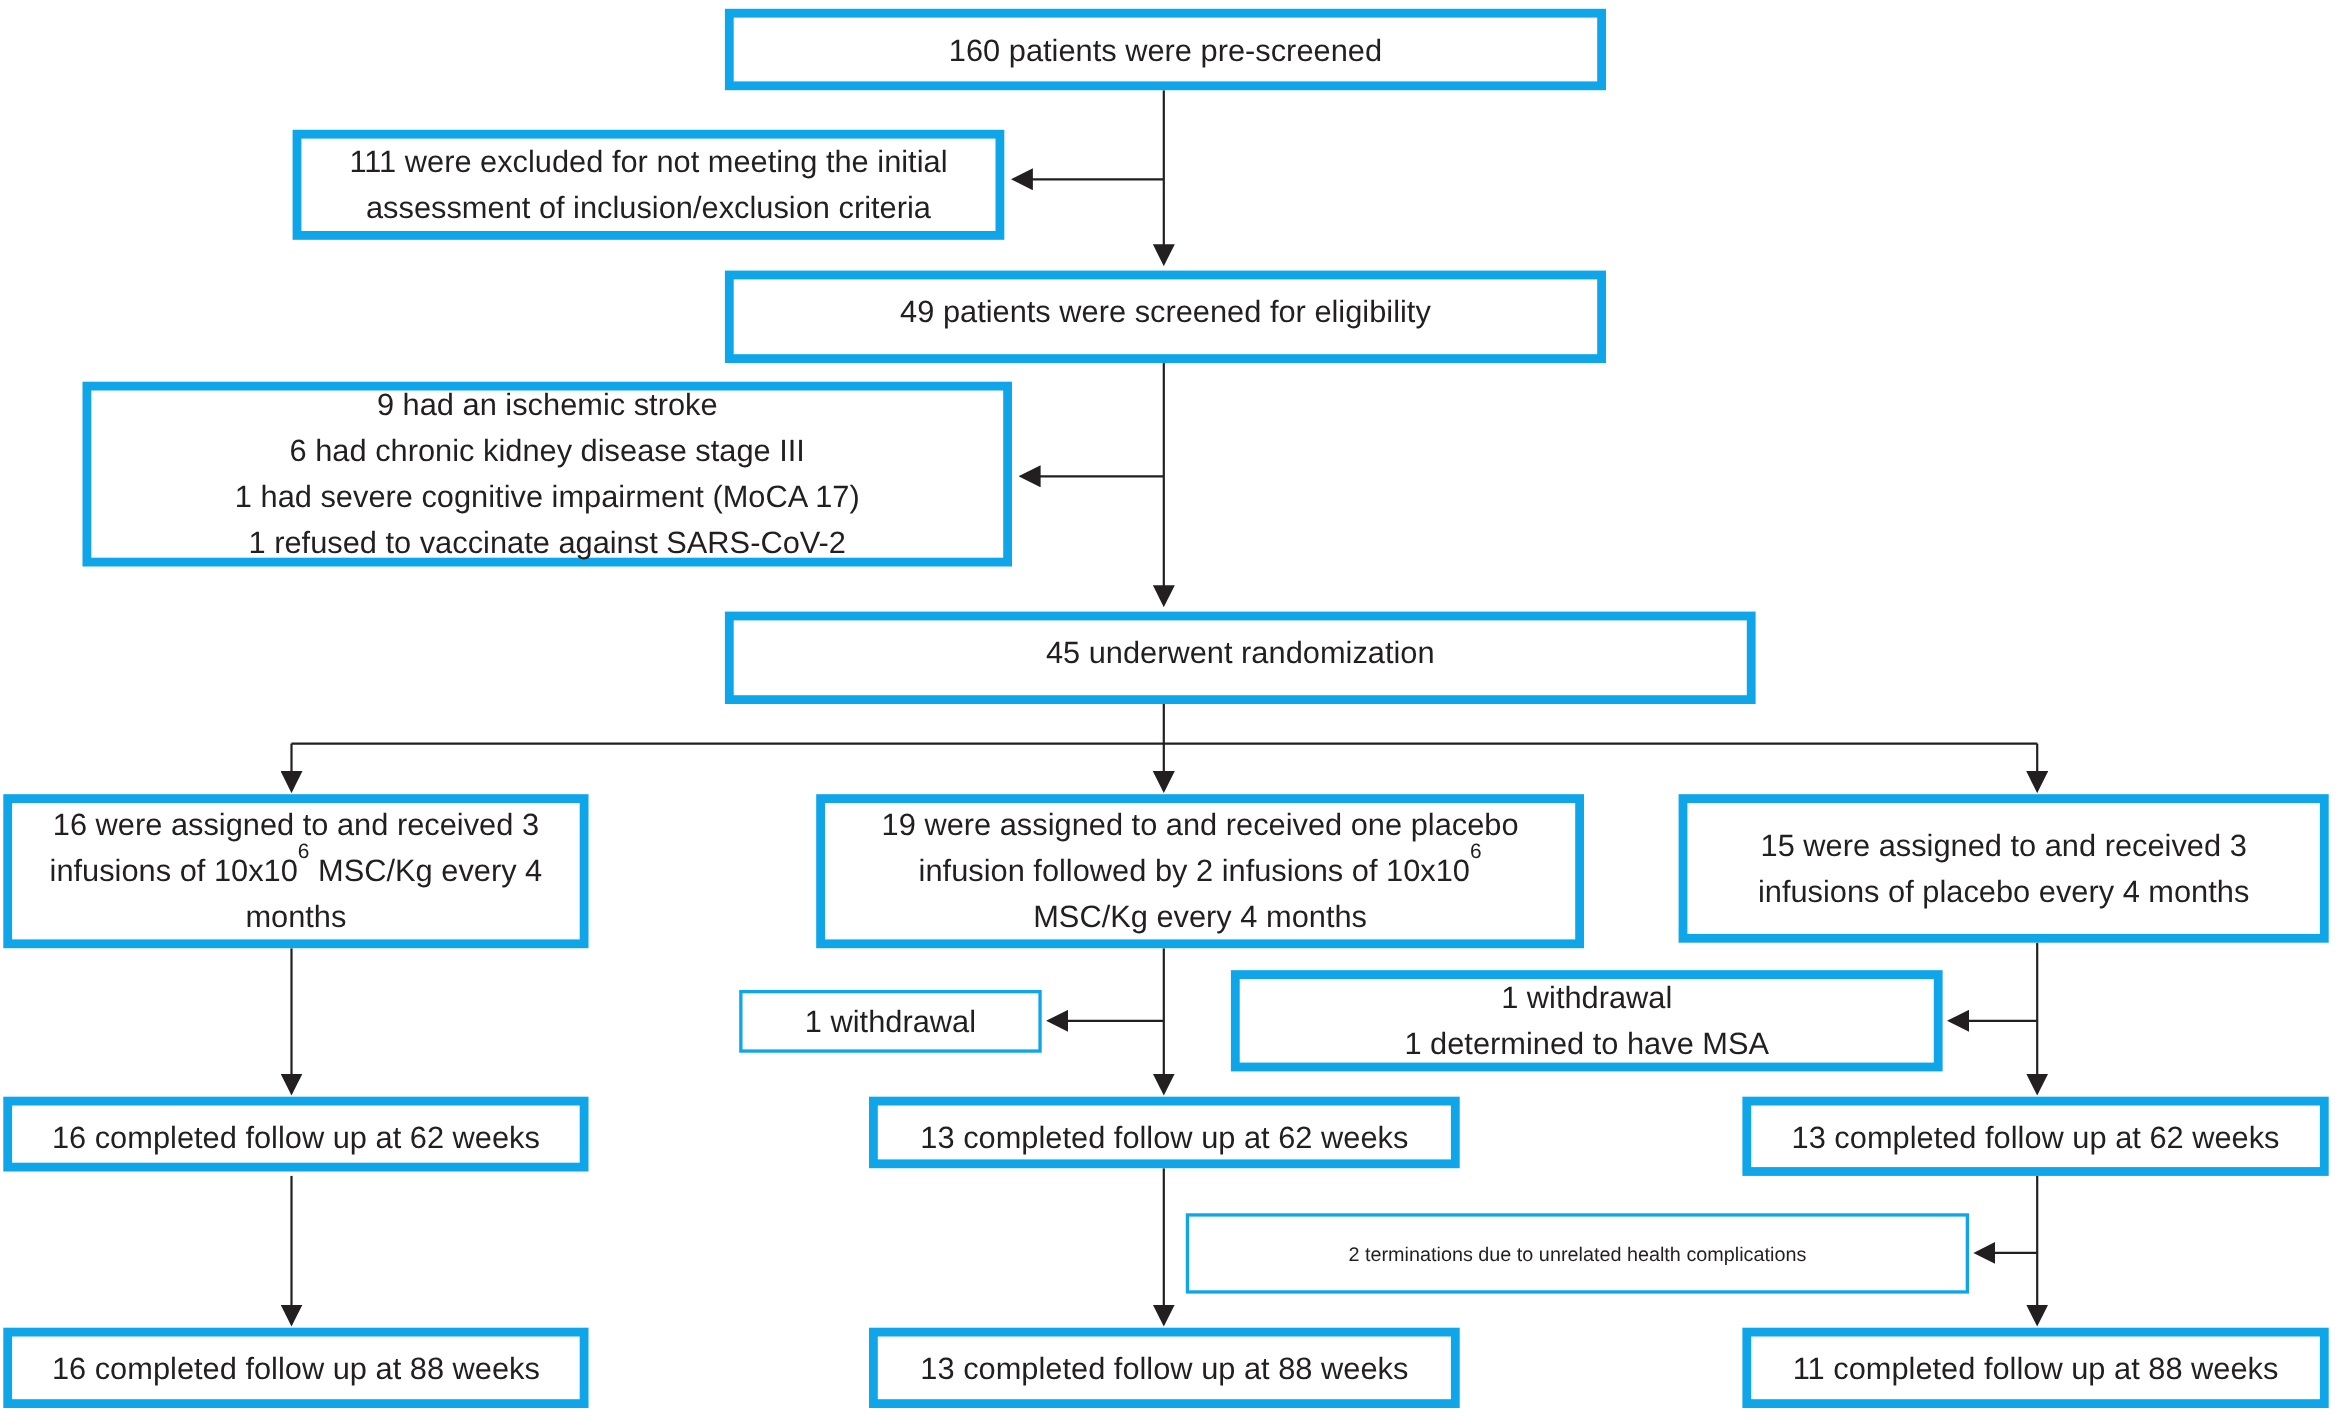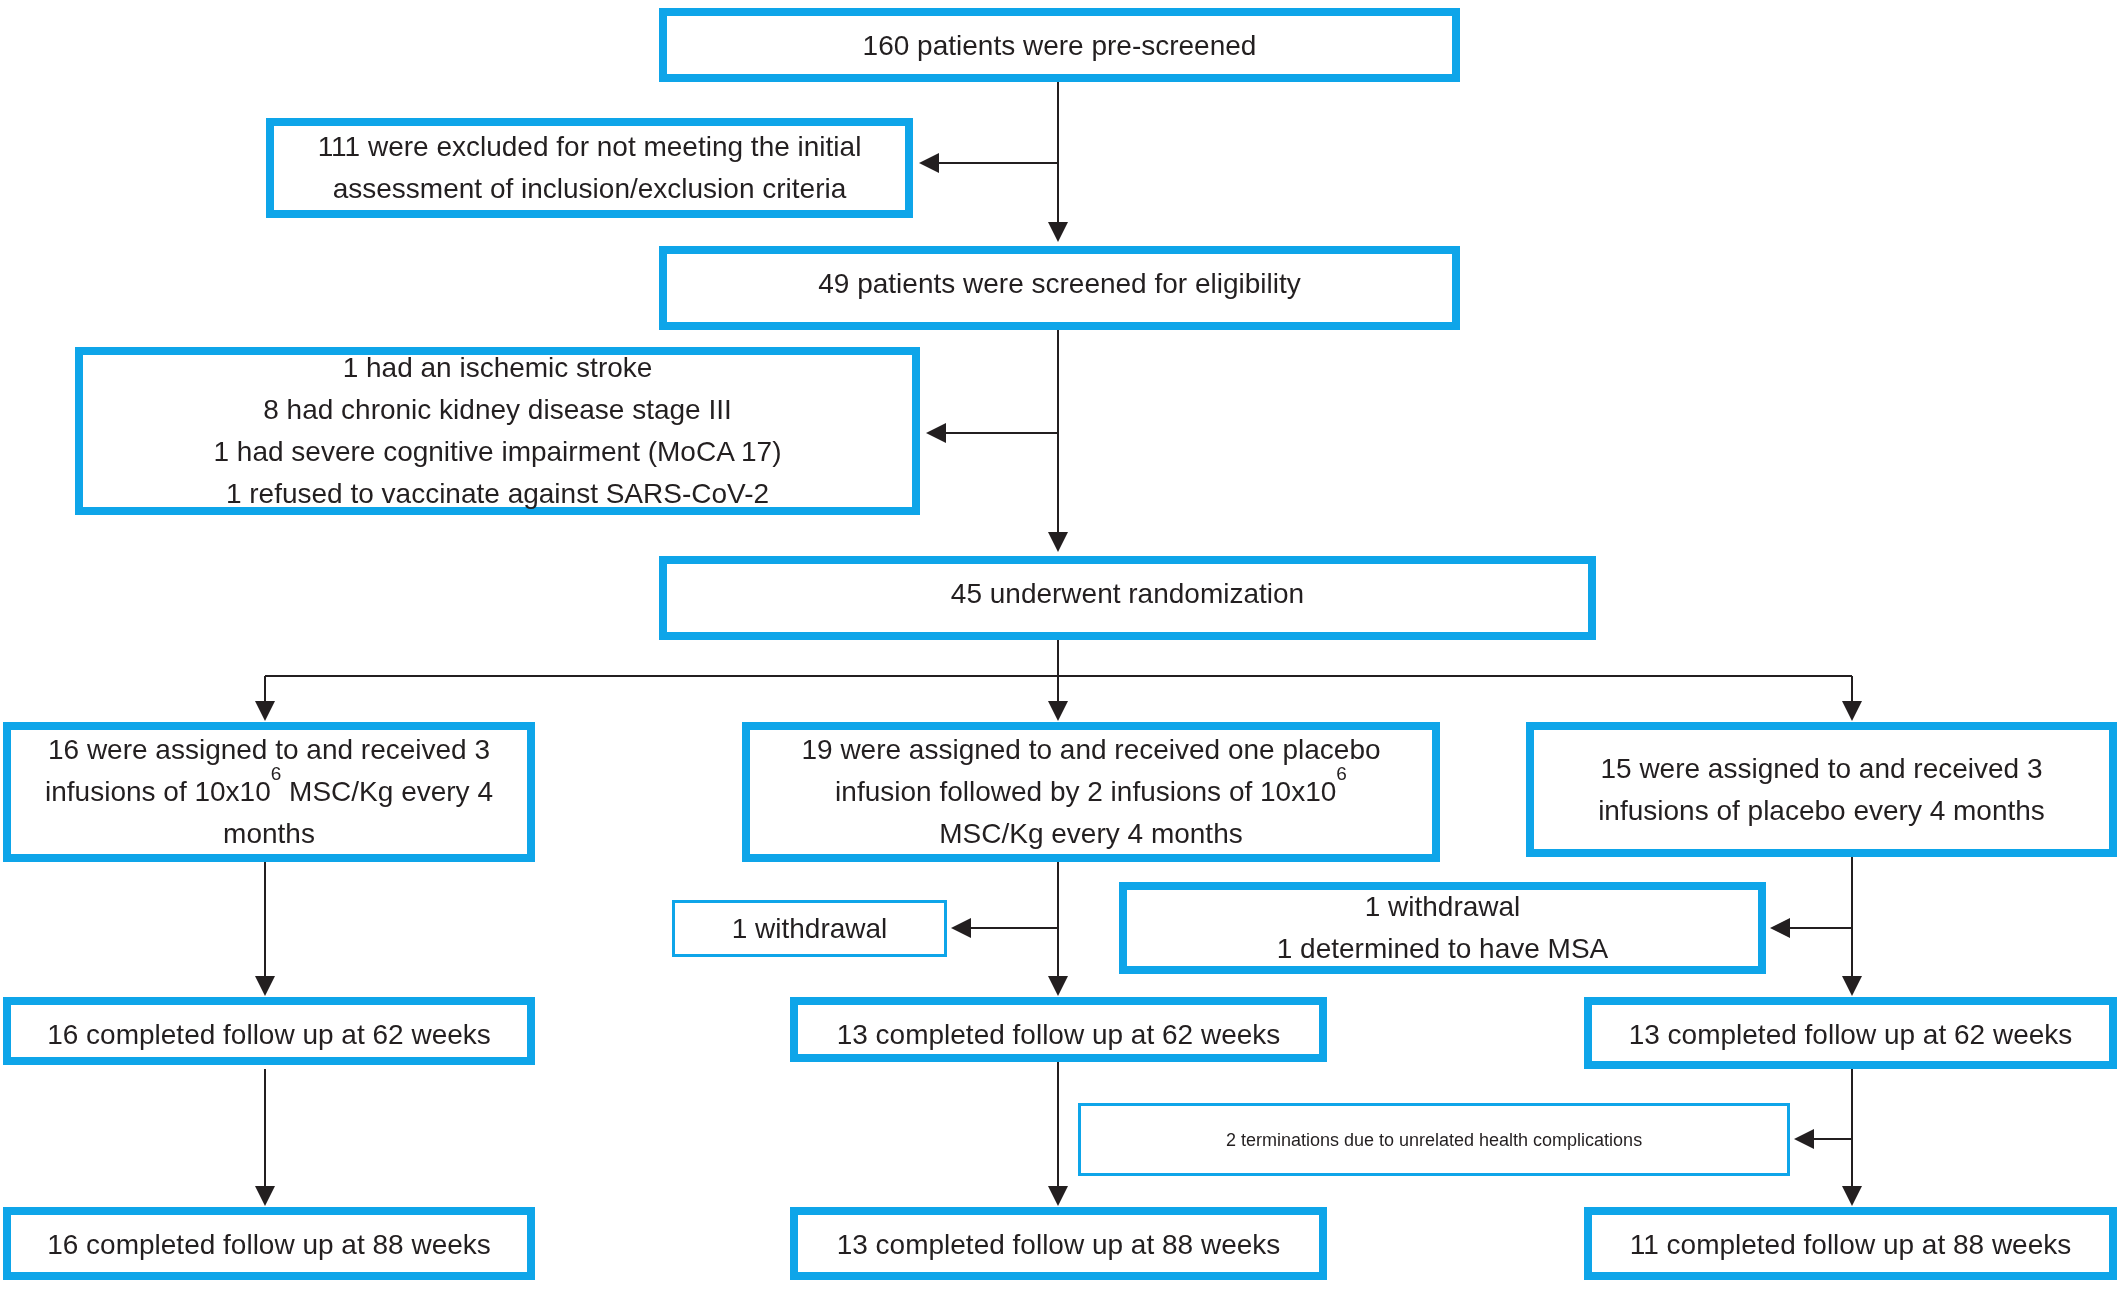--- a/index.html
+++ b/index.html
@@ -84,22 +84,22 @@
   <div class="node" style="left:266px; top:118px; width:647px; height:100px;">
     <div class="ln">111 were excluded for not meeting the initial</div>
     <div class="ln">assessment of inclusion/exclusion criteria</div>
   </div>
 
   <div class="node top-text" style="left:659px; top:246px; width:801px; height:84px;">
     <div class="ln">49 patients were screened for eligibility</div>
   </div>
 
   <div class="node" style="left:75px; top:347px; width:845px; height:168px;">
-    <div class="ln">1 had an ischemic stroke</div>
-    <div class="ln">8 had chronic kidney disease stage III</div>
+    <div class="ln">9 had an ischemic stroke</div>
+    <div class="ln">6 had chronic kidney disease stage III</div>
     <div class="ln">1 had severe cognitive impairment (MoCA 17)</div>
     <div class="ln">1 refused to vaccinate against SARS-CoV-2</div>
   </div>
 
   <div class="node top-text" style="left:659px; top:556px; width:937px; height:84px;">
     <div class="ln">45 underwent randomization</div>
   </div>
 
   <div class="node" style="left:3px; top:722px; width:532px; height:140px;">
     <div class="ln">16 were assigned to and received 3</div>

